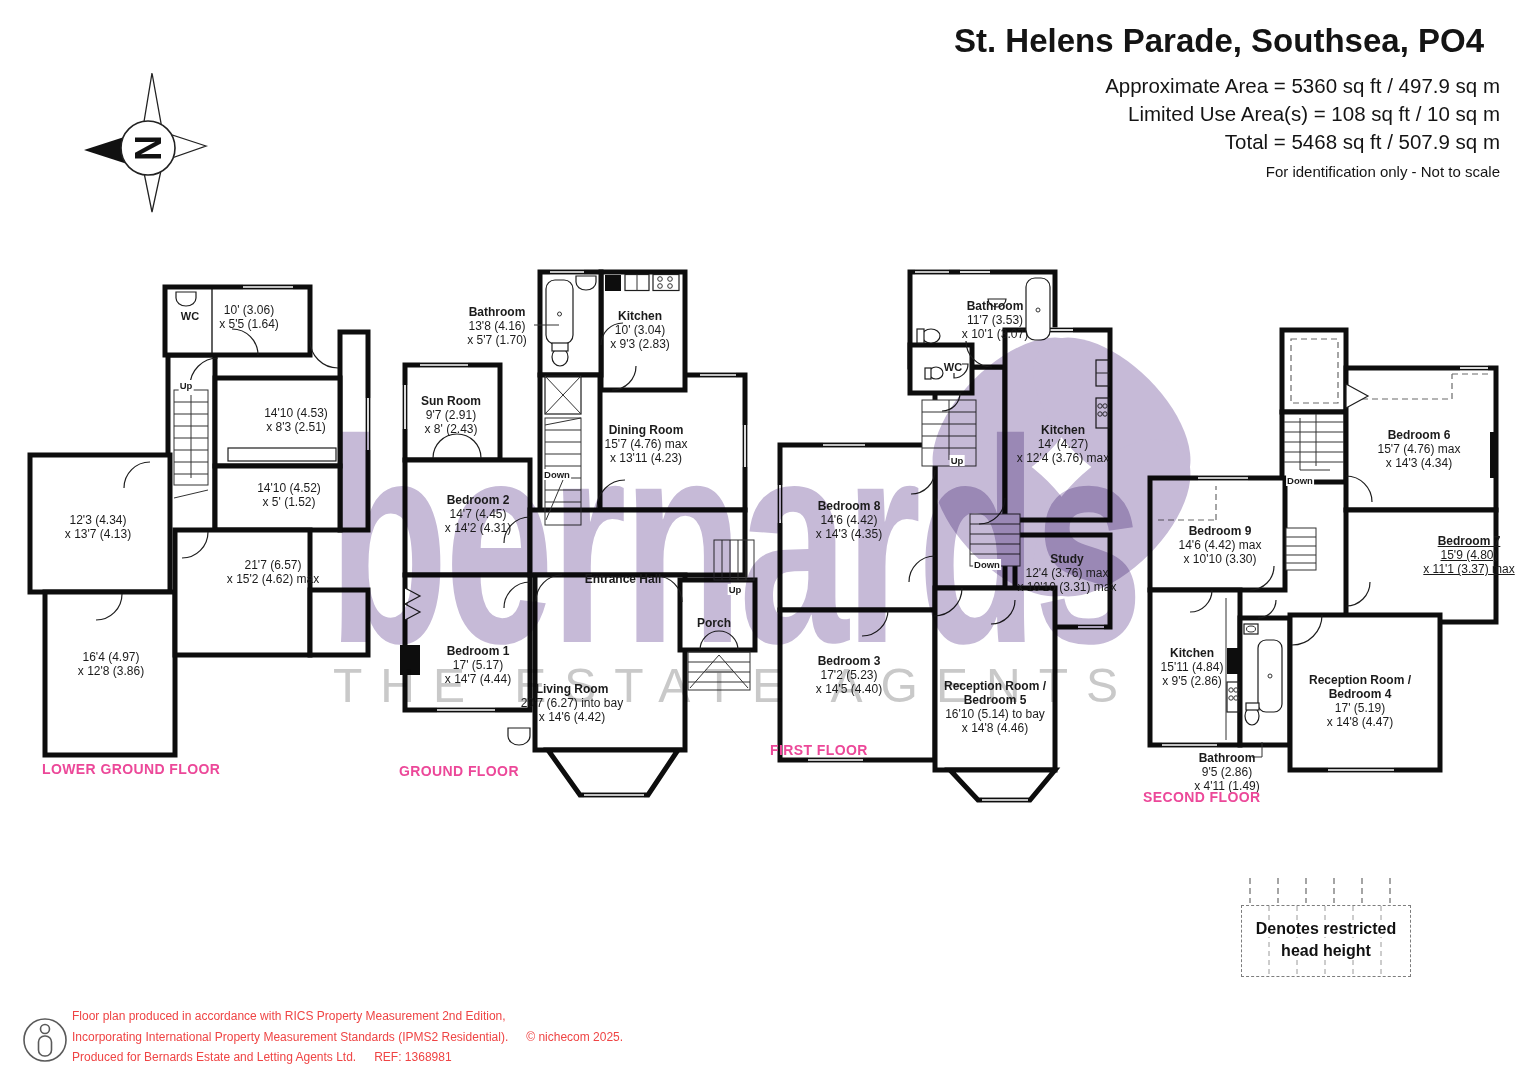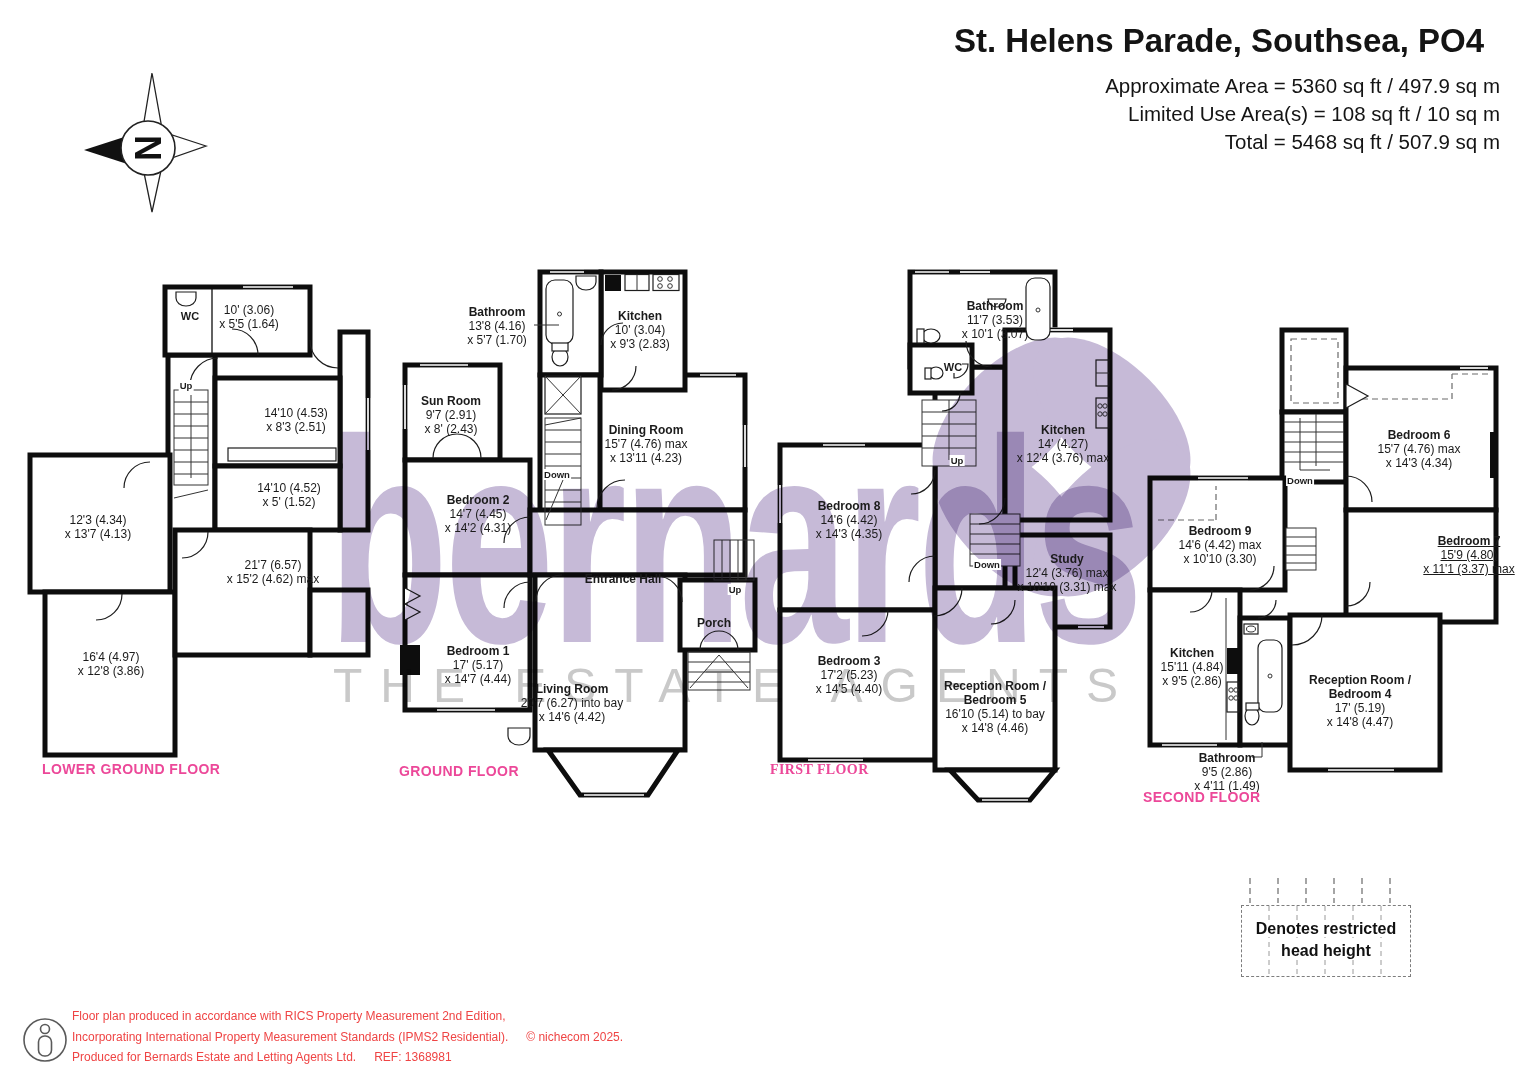--- a/index.html
+++ b/index.html
@@ -390,20 +390,21 @@
   <path d="M84,150 L152,128 L152,172 Z" fill="#111"></path>
   <circle cx="148" cy="148" r="27" fill="#fff" stroke="#222" stroke-width="1.6"></circle>
   <text x="148" y="148" transform="rotate(-90 148 148)" text-anchor="middle" dominant-baseline="central" font-family="Liberation Sans, sans-serif" font-size="36" font-weight="bold" fill="#111">N</text>
 </svg>
 
 <div class="hdr">
   <div class="t">St. Helens Parade, Southsea, PO4</div>
   <div class="a">Approximate Area = 5360 sq ft / 497.9 sq m</div>
   <div class="a">Limited Use Area(s) = 108 sq ft / 10 sq m</div>
   <div class="a">Total = 5468 sq ft / 507.9 sq m</div>
+  <div class="n">For identification only - Not to scale</div>
 </div>
 
 <div class="mid" style="left:190px;top:310px;font-size:11px;">WC</div>
 <div class="lbl" style="left:249px;top:303px;">
   <div>10' (3.06)</div>
     <div>x 5'5 (1.64)</div>
 </div>
 <div class="tiny" style="left:186px;top:380px;">Up</div>
 <div class="lbl" style="left:296px;top:406px;">
   <div>14'10 (4.53)</div>
@@ -495,21 +496,21 @@
   <div class="nm">Bedroom 3</div>
   <div>17'2 (5.23)</div>
     <div>x 14'5 (4.40)</div>
 </div>
 <div class="lbl" style="left:995px;top:679px;">
   <div class="nm">Reception Room /</div>
   <div class="nm">Bedroom 5</div>
   <div>16'10 (5.14) to bay</div>
     <div>x 14'8 (4.46)</div>
 </div>
-<div class="cap" style="left:770px;top:762px;font-family:Liberation Serif, serif;">FIRST FLOOR</div>
+<div class="cap" style="left:770px;top:742px;">FIRST FLOOR</div>
 
 <div class="lbl" style="left:1419px;top:428px;">
   <div class="nm">Bedroom 6</div>
   <div>15'7 (4.76) max</div>
     <div>x 14'3 (4.34)</div>
 </div>
 <div class="tiny" style="left:1300px;top:475px;">Down</div>
 <div class="lbl" style="left:1220px;top:524px;">
   <div class="nm">Bedroom 9</div>
   <div>14'6 (4.42) max</div>

